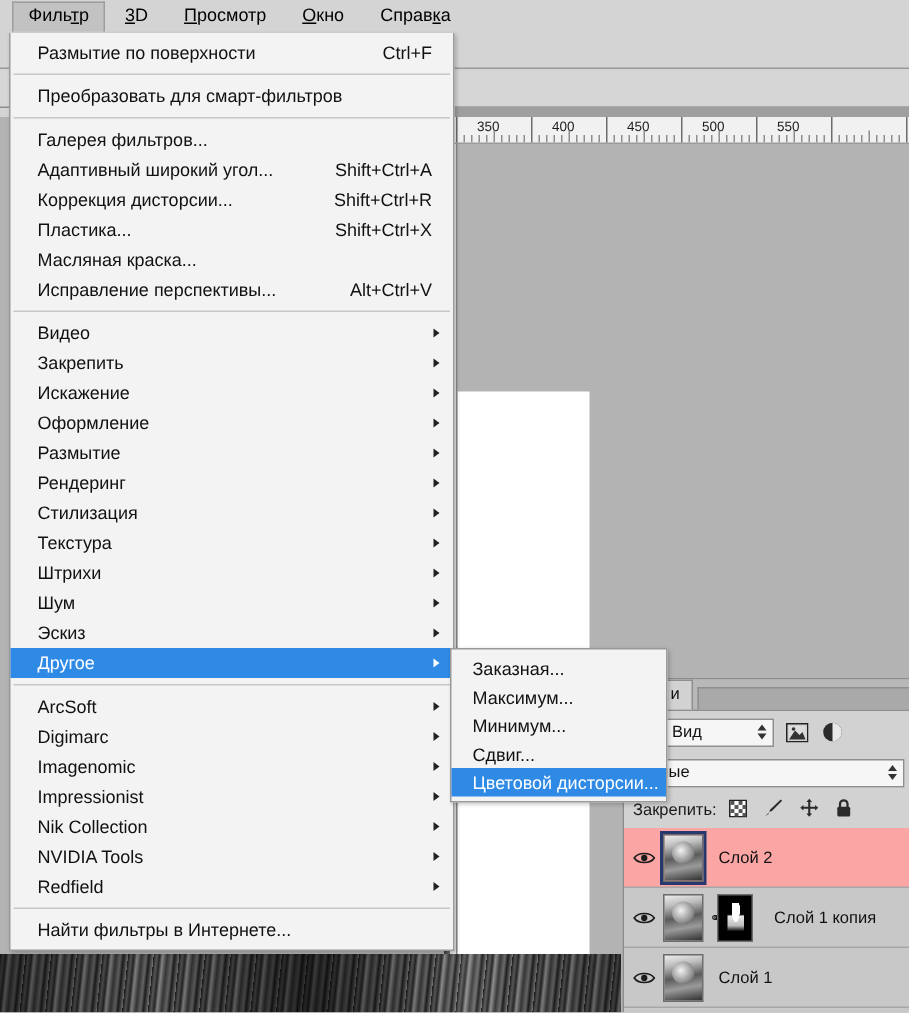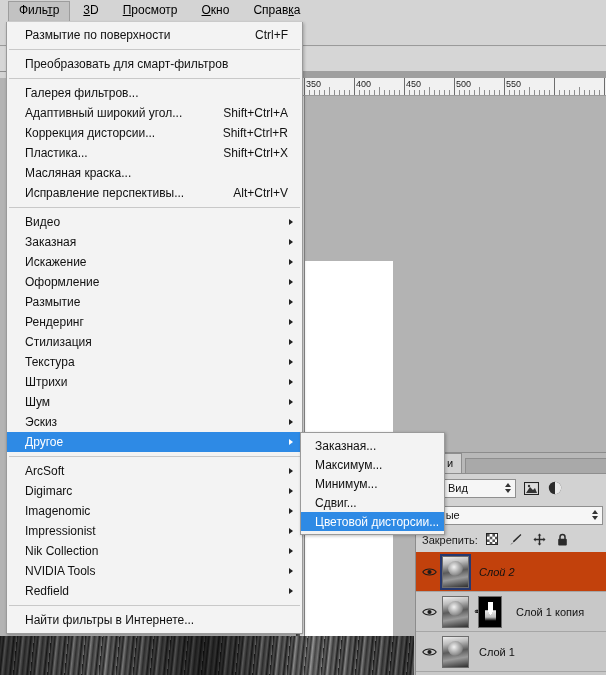--- a/index.html
+++ b/index.html
@@ -92,21 +92,21 @@
     position: absolute;
     bottom: 0;
     width: 1px; height: 5px;
     background: #8d8d8d;
   }
   .ruler-label {
     position: absolute;
     top: 1px;
     font-size: 9px;
     color: #1b1b1b;
-    padding-left: 2px;
+    padding-left: 14px;
     white-space: nowrap;
     font-family: "Liberation Sans", sans-serif;
   }
   #ruler-gray-band {
     position: absolute;
     left: 300px; top: 71px;
     width: 306px; height: 8px;
     background: #9f9f9f;
   }
 
@@ -291,21 +291,21 @@
     width: 191px; height: 124px;
     background: #c8c8c8;
   }
   .layer-row {
     position: relative;
     height: 40px;
     display: flex; align-items: center;
     border-bottom: 1px solid #a6a6a6;
     background: #c8c8c8;
   }
-  .layer-row.selected { background: #c2410c; font-style: italic; }
+  .layer-row.selected { background: #fca5a5; }
   .eye {
     width: 26px;
     display: flex; align-items: center; justify-content: center;
   }
   .thumb {
     width: 27px; height: 32px;
     border: 1px solid #6d6d6d;
     background:
       linear-gradient(170deg,#eee 0%, #bdbdbd 22%, #5b5b5b 48%, #9a9a9a 70%, #2f2f2f 100%);
     position: relative;
@@ -478,21 +478,21 @@
       <div class="mi">
         <span class="lbl">Исправление перспективы...</span>
         <span class="accel">Alt+Ctrl+V</span>
       </div>
       <div class="msep"></div>
       <div class="mi">
         <span class="lbl">Видео</span>
         <span class="arrow"></span>
       </div>
       <div class="mi">
-        <span class="lbl">Заказная</span>
+        <span class="lbl">Закрепить</span>
         <span class="arrow"></span>
       </div>
       <div class="mi">
         <span class="lbl">Искажение</span>
         <span class="arrow"></span>
       </div>
       <div class="mi">
         <span class="lbl">Оформление</span>
         <span class="arrow"></span>
       </div>

